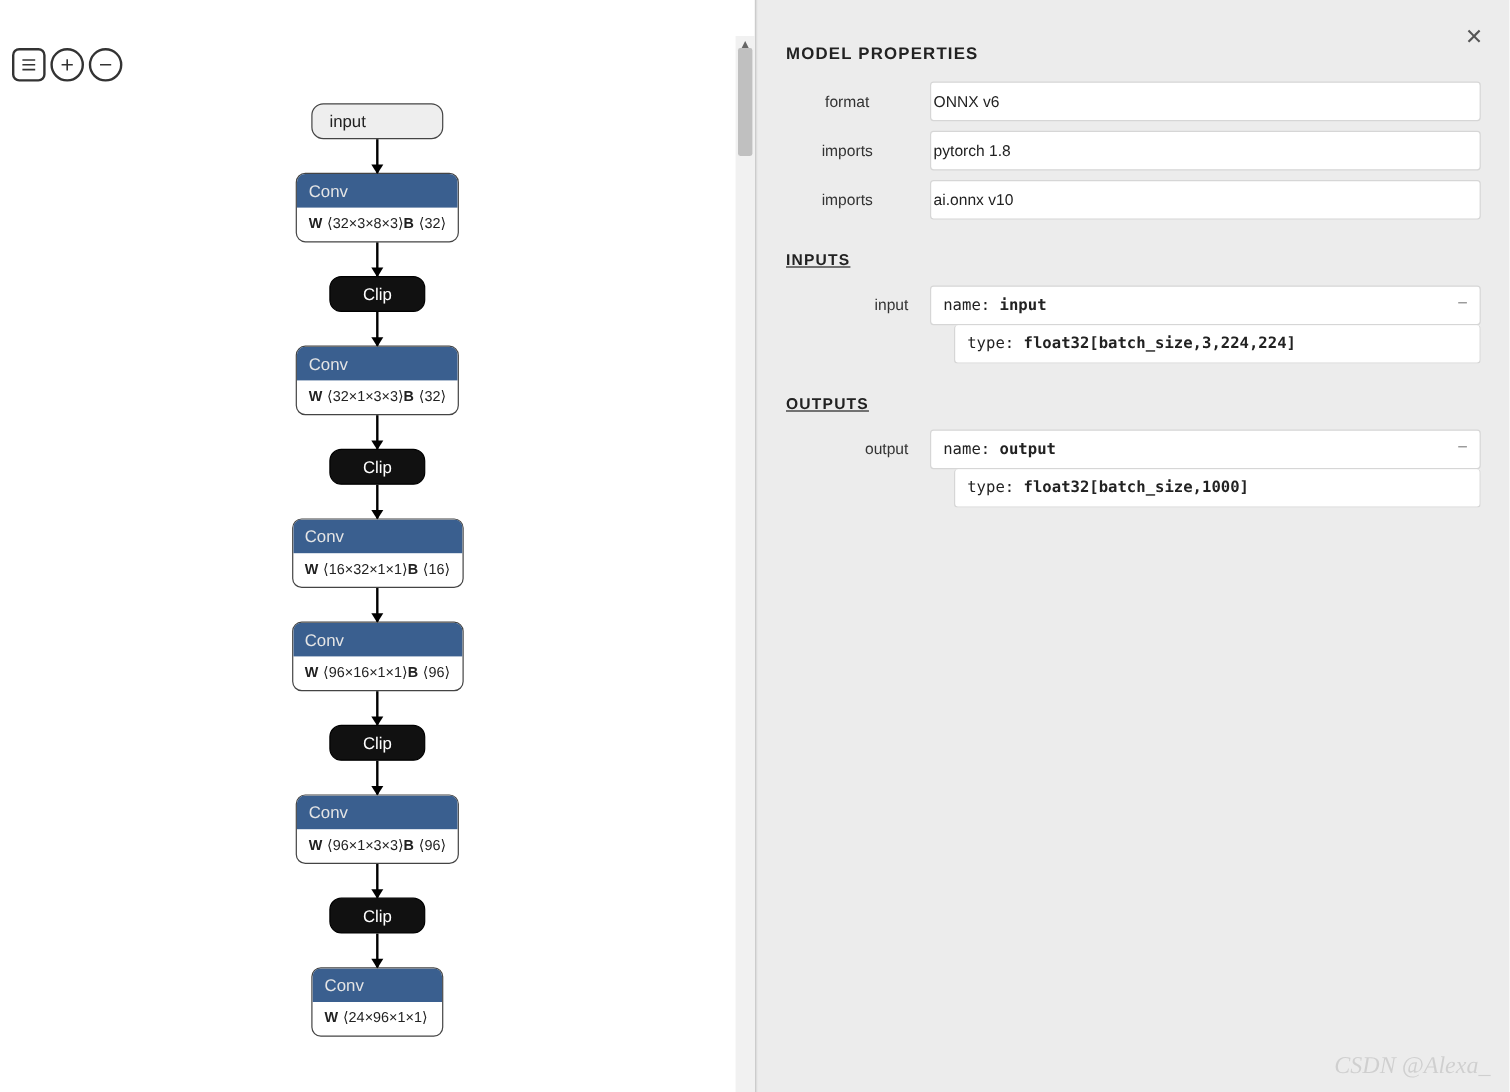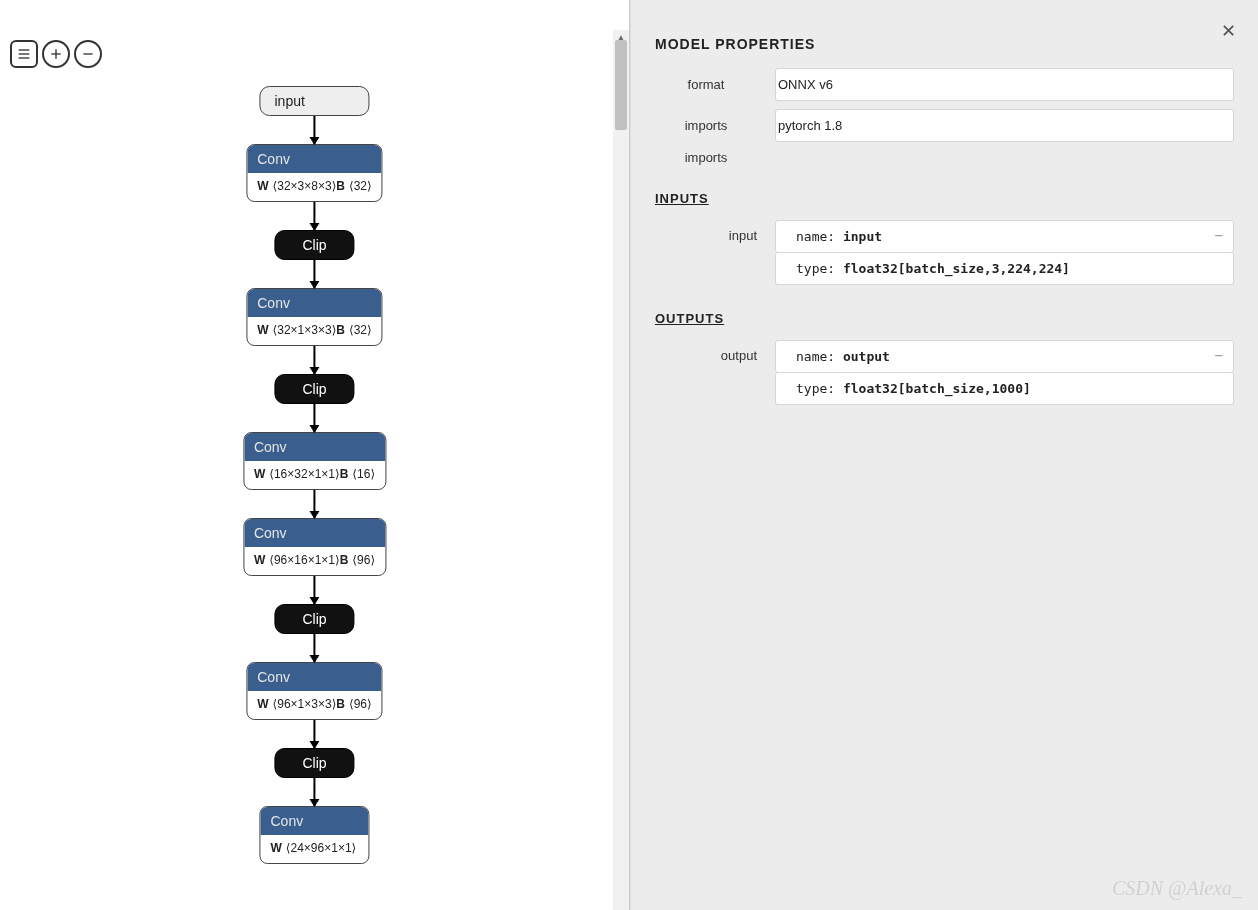--- a/index.html
+++ b/index.html
@@ -41,22 +41,22 @@
   .sidebar { width: 628px; background: #ececec; border-left: 1px solid #ddd; overflow-y: auto; padding: 20px 24px 24px 24px; position: relative; }
   .sidebar h1 { font-size: 14px; letter-spacing: 1px; font-weight: 700; margin: 16px 0 16px 0; }
   .sidebar .close { position: absolute; right: 22px; top: 20px; font-size: 18px; color: #555; cursor: default; }
   .prop-row { display: flex; align-items: center; margin-bottom: 8px; }
   .prop-row .label { width: 120px; text-align: center; padding-right: 18px; color: #333; font-size: 13px; }
   .prop-row .value { flex: 1; background: #fff; border: 1px solid #d6d6d6; border-radius: 3px; padding: 8px 2px; font-size: 13px; }
   h2.section { font-size: 13px; letter-spacing: 1px; font-weight: 700; margin: 26px 0 14px 0; text-decoration: underline; }
   .io-block { display: flex; margin-bottom: 6px; }
   .io-block .label { width: 120px; text-align: right; padding-right: 18px; padding-top: 8px; color: #333; font-size: 13px; }
   .io-block .stack { flex: 1; }
-  .io-row { background: #fff; border: 1px solid #d6d6d6; border-radius: 3px; padding: 8px 20px; font-size: 13px; font-family: Consolas, Menlo, monospace; position: relative; }
-  .io-row + .io-row { border-top: none; }
+  .io-row { background: #fff; border: 1px solid #d6d6d6; border-radius: 3px; padding: 8px 10px; font-size: 13px; font-family: Consolas, Menlo, monospace; position: relative; }
+  .io-row + .io-row { border-top: none; margin-left: 20px; }
   .io-row .minus { position: absolute; right: 10px; top: 6px; color: #999; font-size: 14px; }
   .io-row b { font-family: Consolas, Menlo, monospace; }
 
   .watermark { position: absolute; right: 16px; bottom: 10px; color: rgba(0,0,0,.12); font-size: 20px; font-style: italic; pointer-events: none; font-family: Liberation Serif, serif; }
 </style>
 </head>
 <body>
 
 <div class="app">
 
@@ -163,20 +163,21 @@
       <div class="prop-row">
         <div class="label">format</div>
         <div class="value">ONNX v6</div>
       </div>
       <div class="prop-row">
         <div class="label">imports</div>
         <div class="value">pytorch 1.8</div>
       </div>
       <div class="prop-row">
         <div class="label">imports</div>
+        <div class="value">ai.onnx v10</div>
       </div>
 
       <h2 class="section">INPUTS</h2>
       <div class="io-block">
         <div class="label">input</div>
         <div class="stack">
           <div class="io-row">
             <span>name:</span> <b>input</b>
             <span class="minus">−</span>
           </div>

